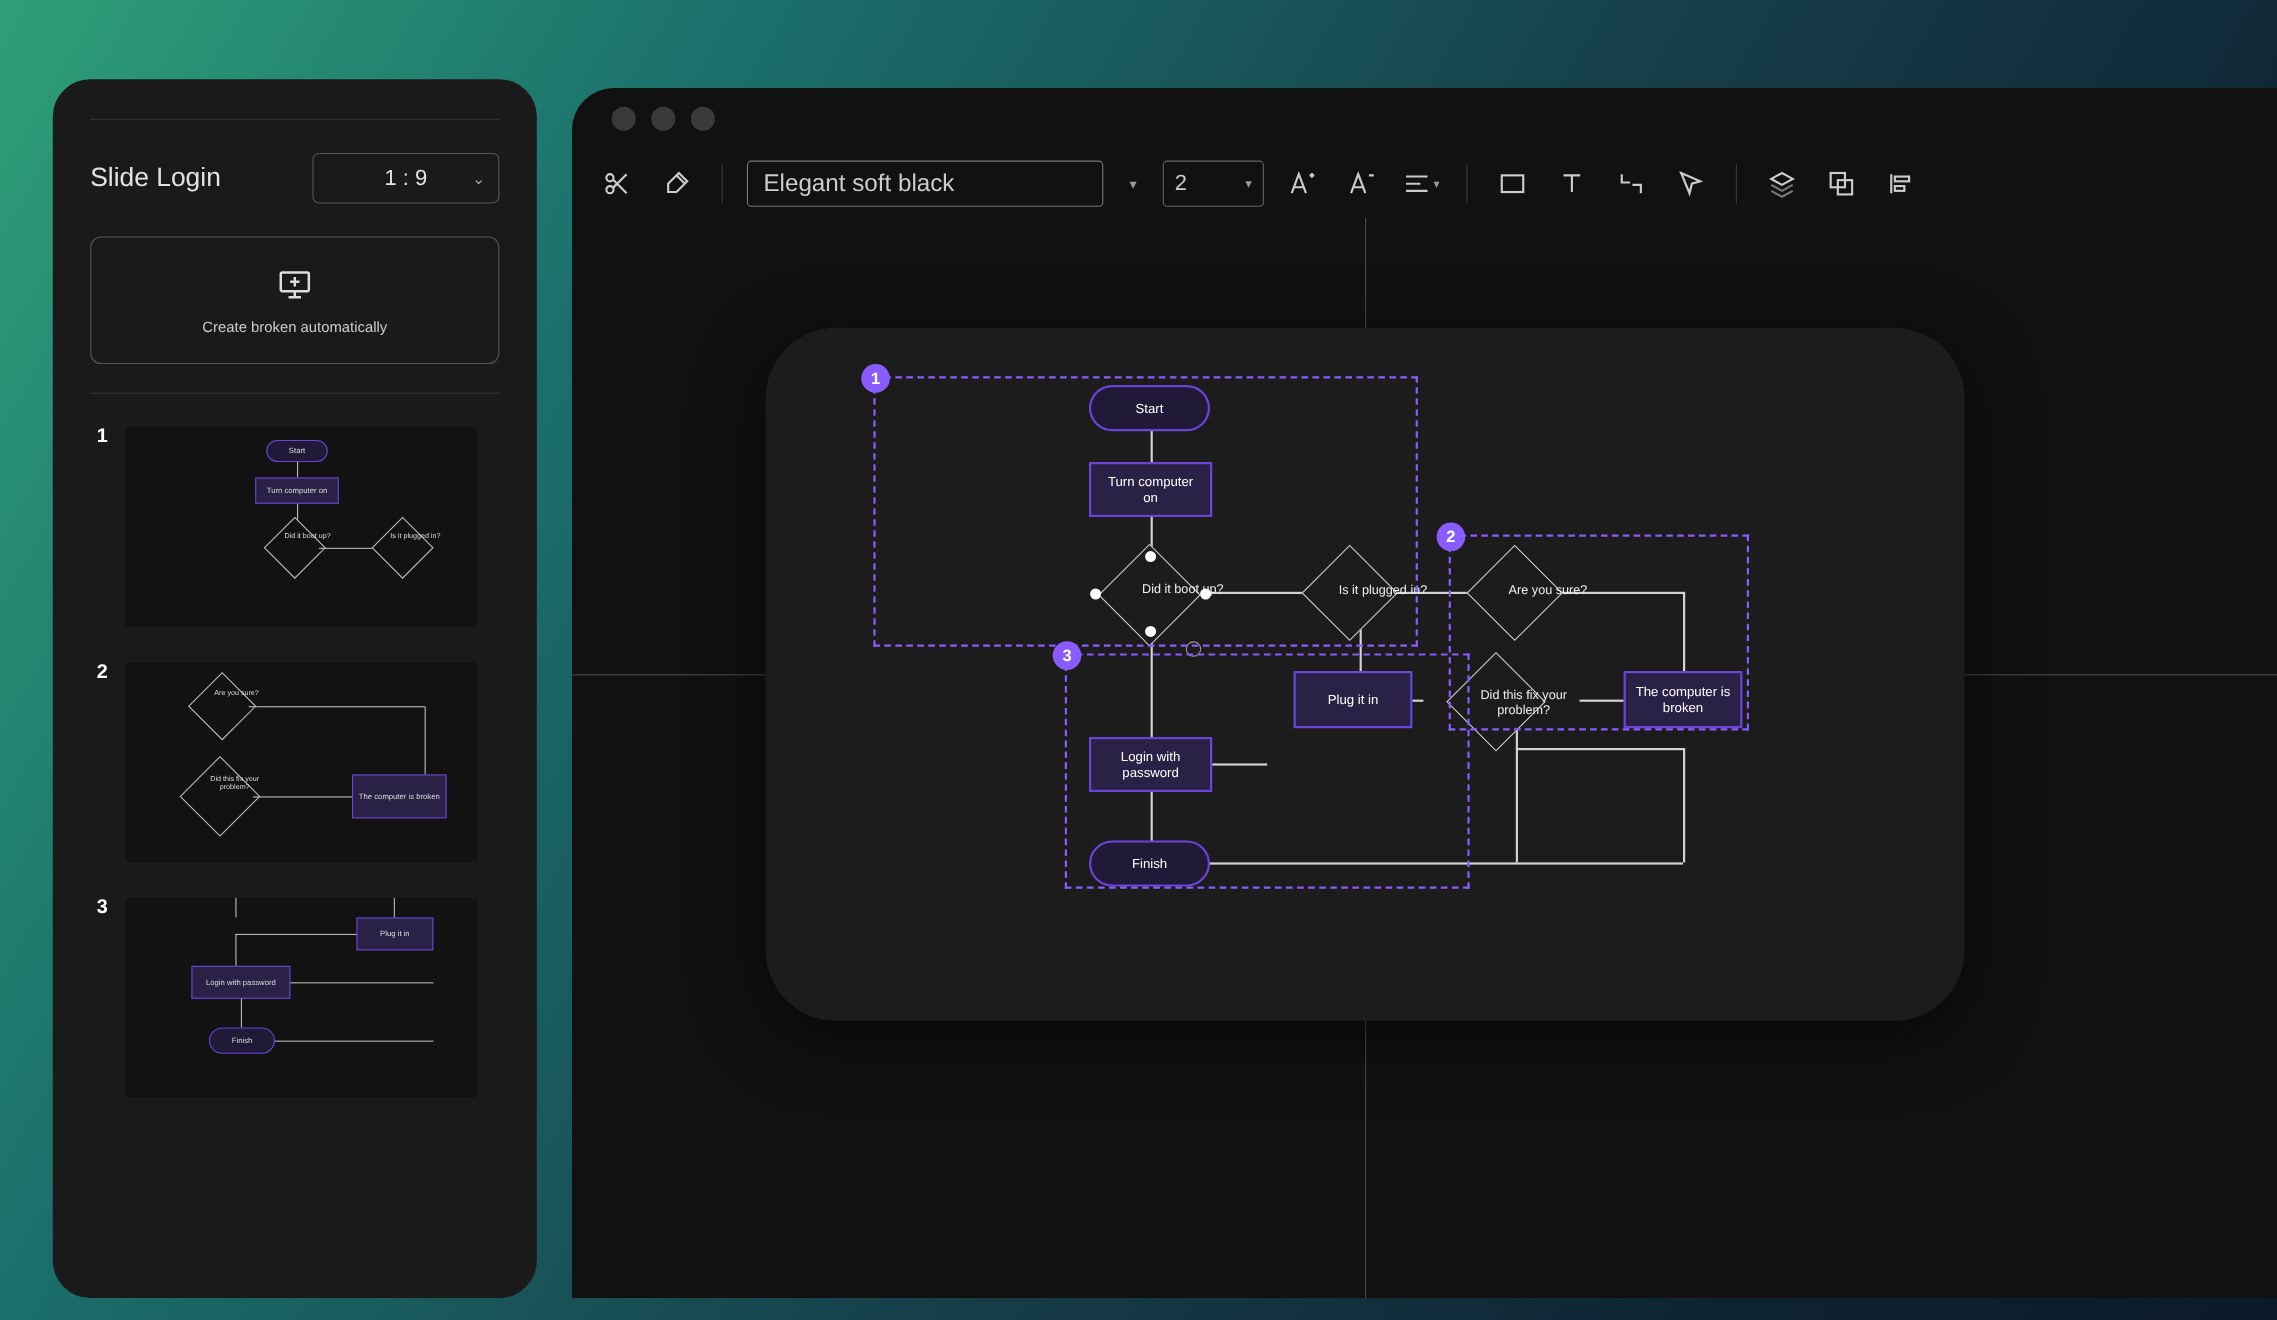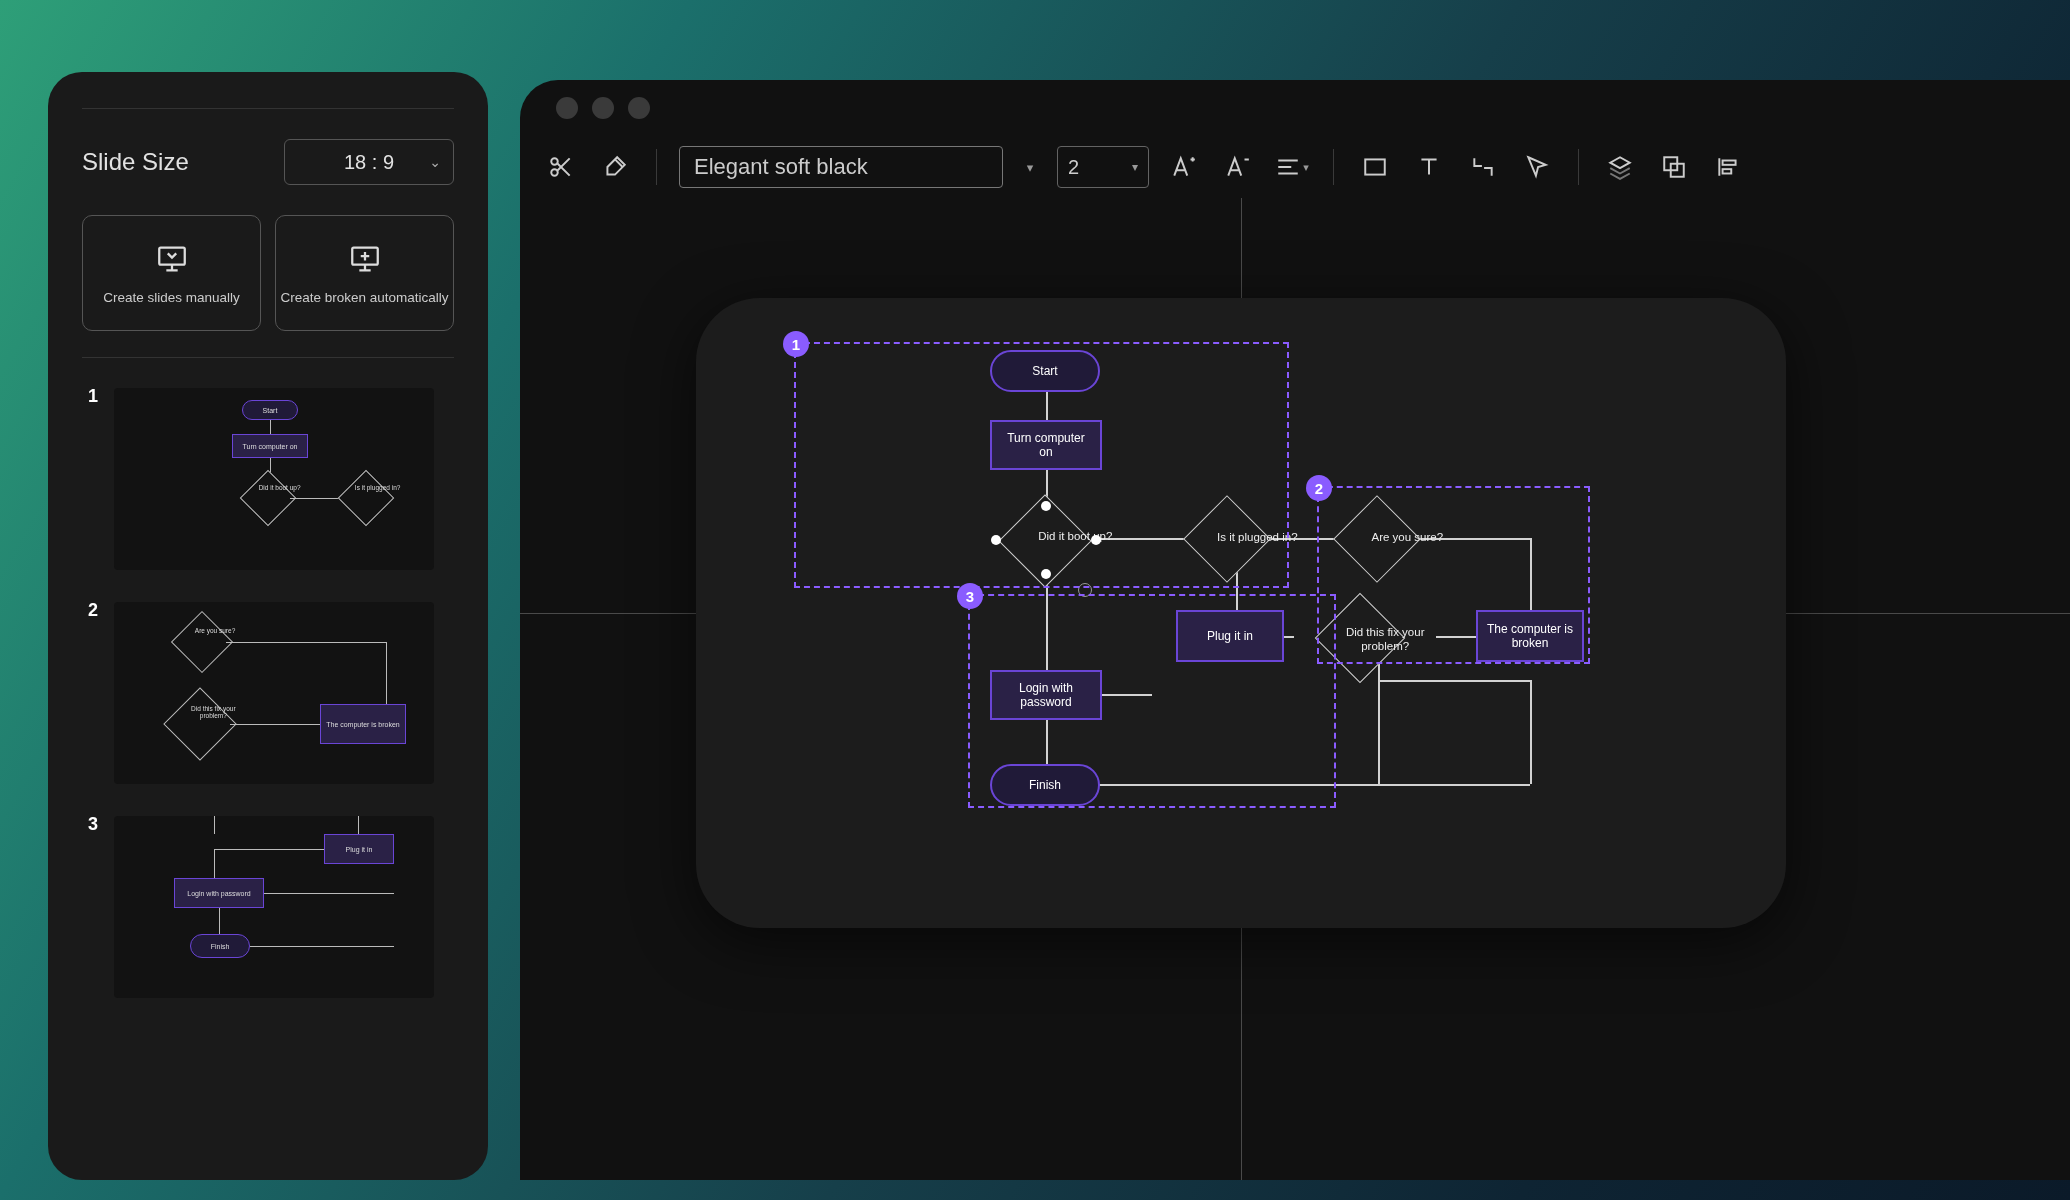--- a/index.html
+++ b/index.html
@@ -73,35 +73,27 @@
 .mdec span { display:block; transform:rotate(-45deg); font-size:6.5px; color:#ddd; text-align:center; line-height:1.1; }
 .mh, .mv { position:absolute; background:#bbb; }
 .mh { height:1px; } .mv { width:1px; }
 </style>
 </head>
 <body>
 
 <aside class="sidebar">
   <hr>
   <div class="size-row">
-    <div class="size-label">Slide Size</div>
+    <div class="size-label">Slide Login</div>
     <div class="size-select">
-      <span>18 : 9</span>
+      <span>1 : 9</span>
       <span class="chev">⌄</span>
     </div>
   </div>
   <div class="create-row">
-    <div class="create-btn">
-      <svg viewBox="0 0 24 24">
-          <rect x="3" y="4" width="18" height="12" rx="1"></rect>
-          <path d="M12 16v4M8 20h8"></path>
-          <path d="M9 8l3 3 3-3"></path>
-        </svg>
-      <span>Create slides manually</span>
-    </div>
     <div class="create-btn">
       <svg viewBox="0 0 24 24">
           <rect x="3" y="4" width="18" height="12" rx="1"></rect>
           <path d="M12 16v4M8 20h8"></path>
           <path d="M12 7v6M9 10h6"></path>
         </svg>
       <span>Create broken automatically</span>
     </div>
   </div>
   <hr class="thin">

